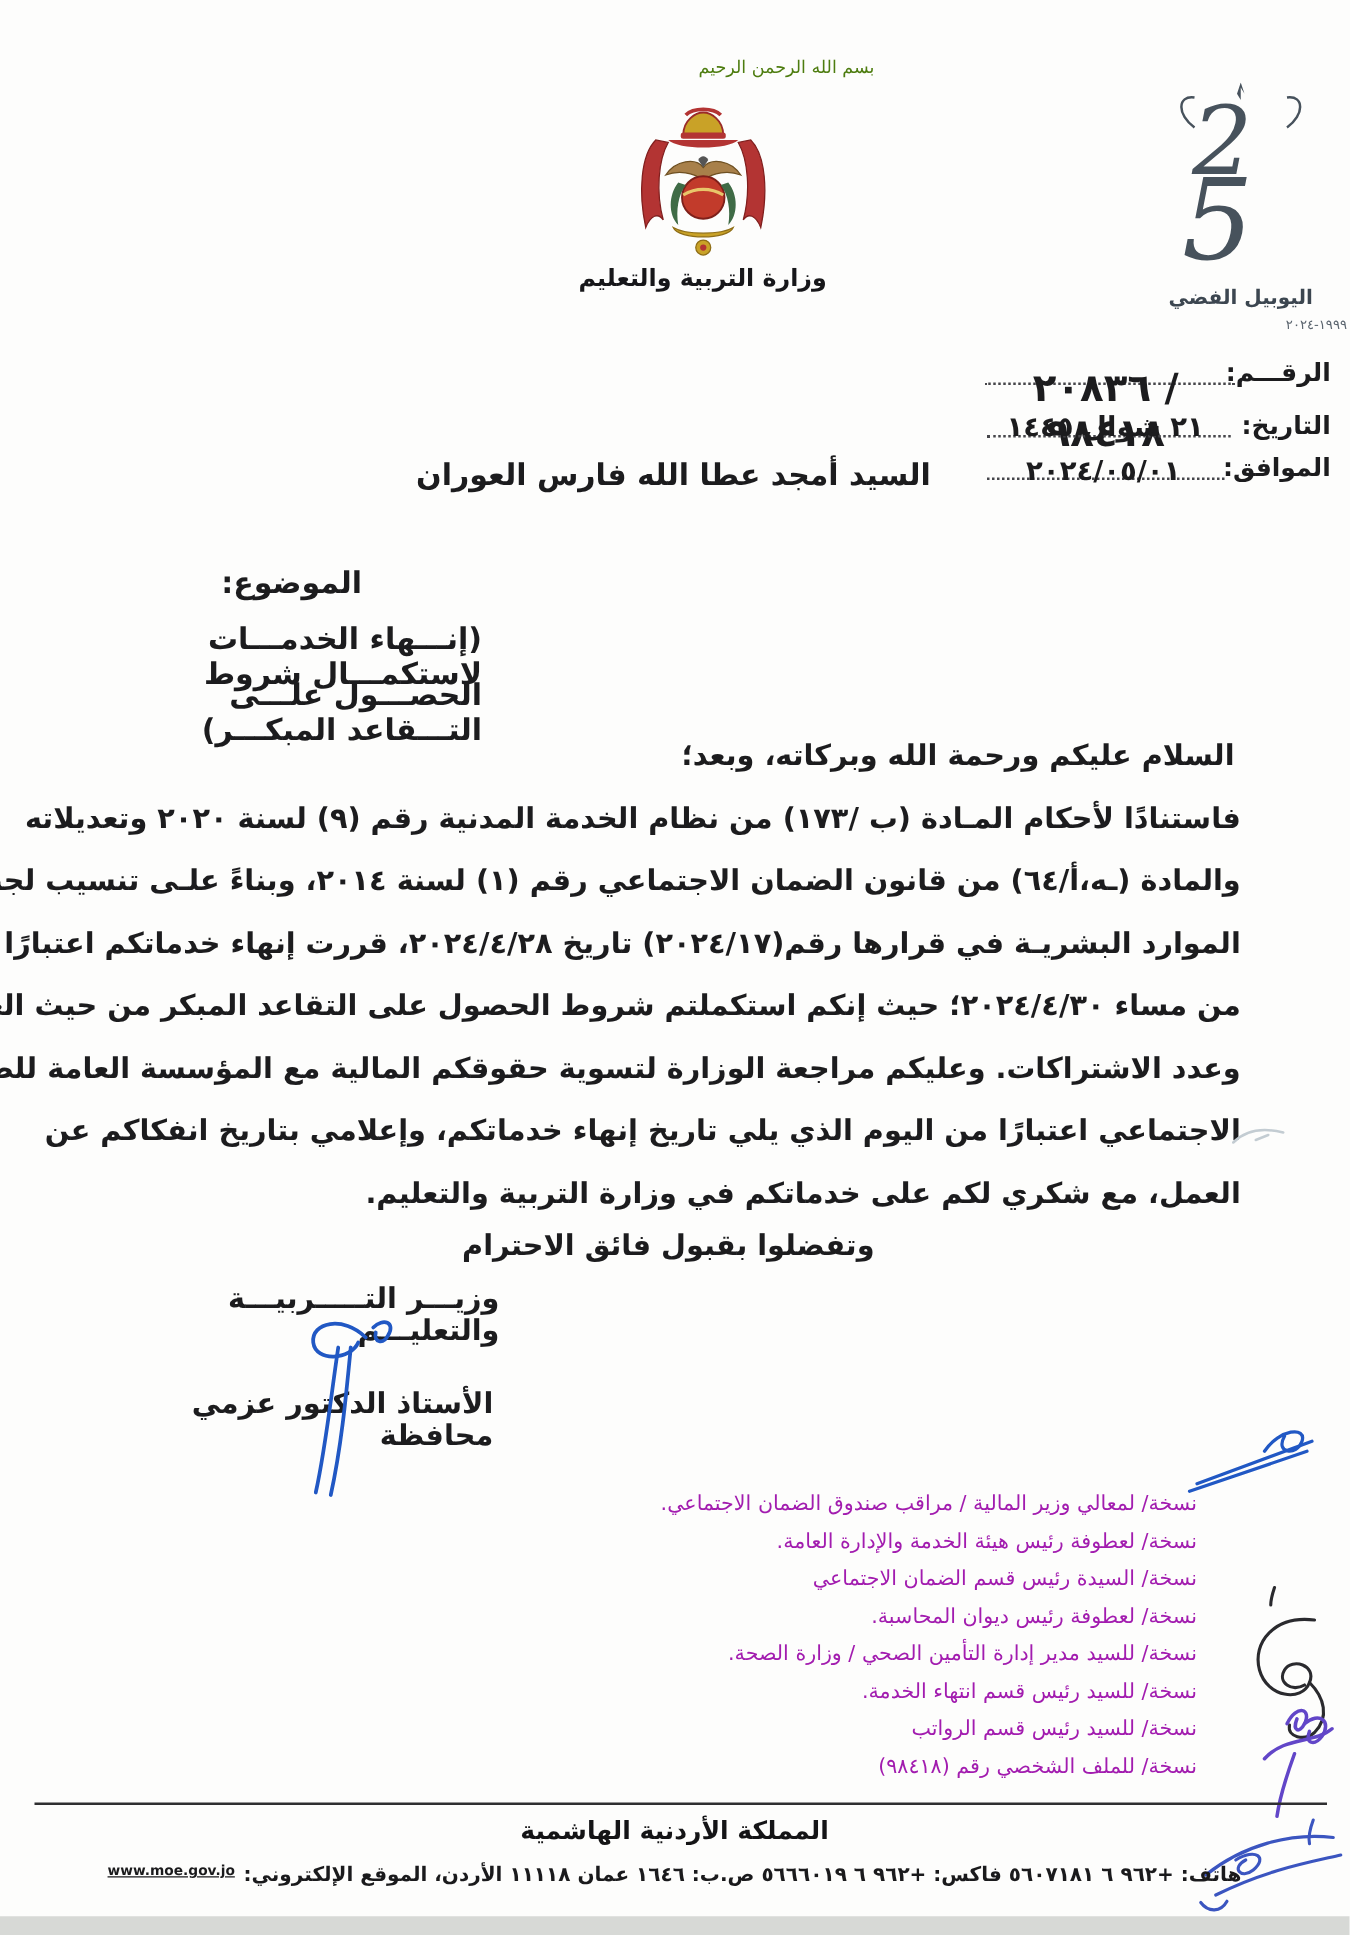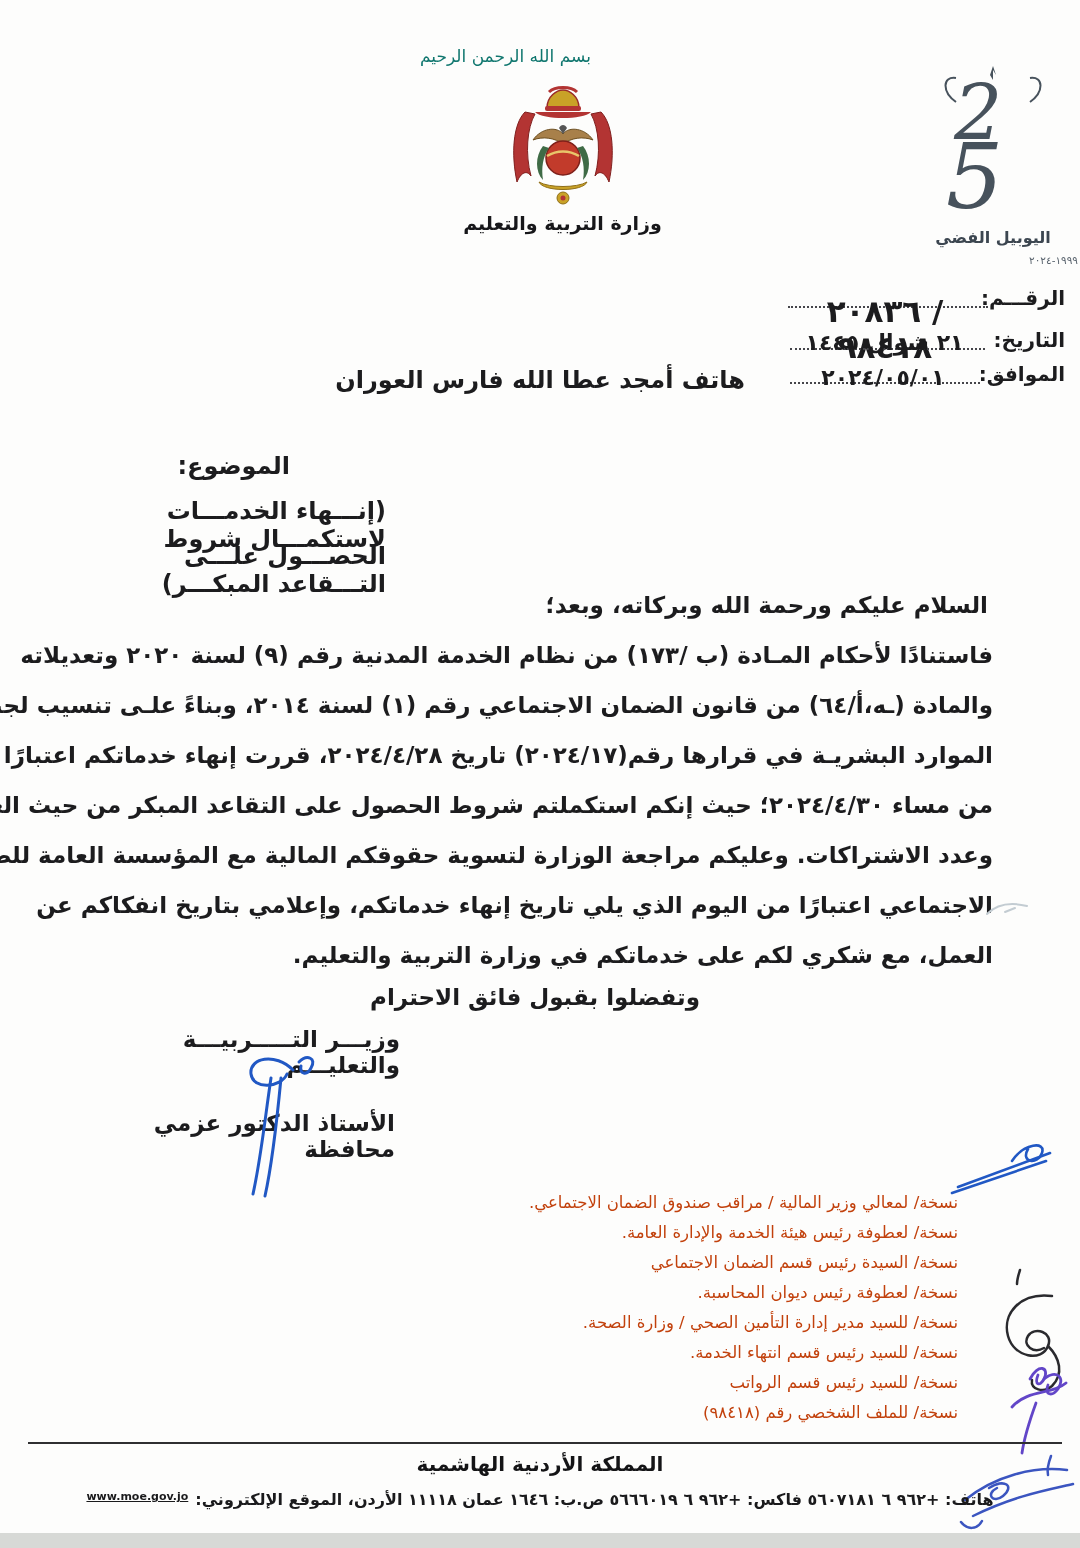--- a/index.html
+++ b/index.html
@@ -4,21 +4,21 @@
 <style>
   html,body{margin:0;padding:0;background:#e9e9e9;}
   .page{
     position:relative;width:1080px;height:1548px;margin:0 auto;
     background:#fdfdfc;overflow:hidden;
     font-family:"DejaVu Sans",sans-serif;color:#1c1c1e;
   }
   .abs{position:absolute;}
   .rt{text-align:right;}
   
-  .bismillah{left:420px;top:46px;width:280px;font-size:17px;color:#0f766e;text-align:left;}
+  .bismillah{left:420px;top:46px;width:280px;font-size:14px;color:#4d7c0f;text-align:right;}
   .coat{left:487px;top:84px;}
   .ministry-callig{left:430px;top:212px;width:265px;font-size:19px;font-weight:700;text-align:center;color:#17171a;}
   .jubilee{left:908px;top:64px;width:170px;height:205px;}
   .jub-2{position:absolute;left:46px;top:4px;font:italic 500 76px "DejaVu Serif",serif;color:#47525c;}
   .jub-5{position:absolute;left:38px;top:60px;font:italic 500 90px "DejaVu Serif",serif;color:#47525c;}
   .jub-crown{position:absolute;left:18px;top:2px;}
   .jub-title{position:absolute;top:164px;width:100%;text-align:center;font-size:16px;font-weight:700;color:#3c4650;}
   .jub-years{position:absolute;top:190px;width:100%;font-size:10.5px;color:#5a646e;letter-spacing:1px;}
   
   .ref-label{font-size:20px;font-weight:700;}
@@ -29,21 +29,21 @@
   .subj{font-size:24px;font-weight:700;}
   
   .greeting{font-size:23px;font-weight:700;}
   .body-block{left:85px;top:630px;width:908px;direction:rtl;}
   .body-line{height:50px;line-height:50px;font-size:23px;font-weight:700;text-align:justify;text-align-last:justify;white-space:nowrap;}
   .body-line.last{text-align:left;text-align-last:right;}
   .closing{font-size:23px;font-weight:700;}
   .sig-line{font-size:23px;font-weight:700;text-align:right;}
   
   .cc{right:122px;top:1188px;width:520px;direction:rtl;}
-  .cc-item{height:30px;line-height:30px;font-size:16.5px;font-weight:500;text-align:right;color:#c2410c;}
+  .cc-item{height:30px;line-height:30px;font-size:16.5px;font-weight:500;text-align:right;color:#a21caf;}
   
   .separator{left:28px;top:1442px;width:1034px;height:2px;background:#2f2f31;}
   .kingdom{left:390px;top:1452px;width:300px;text-align:center;font-size:20px;font-weight:700;color:#141416;}
   .contact-row{left:40px;top:1490px;width:1000px;display:flex;justify-content:center;gap:7px;direction:rtl;font-size:16px;font-weight:600;color:#1a1a1c;}
   .website{font-weight:700;font-size:11px;text-decoration:underline;direction:ltr;}
   .bottom-strip{left:0;bottom:0;width:100%;height:15px;background:#d7d9d6;}
   svg{display:block;}
 </style>
 </head>
 <body>
@@ -98,21 +98,21 @@
   <div class="abs ref-value" style="right:95px;top:293px;width:200px;font-size:31px;">‭٢٠٨٣٦ /٩٨٤١٨‬</div>
 
   <div class="abs ref-label" style="right:15px;top:328px;">التاريخ:</div>
   <div class="abs dots" style="right:95px;top:326px;width:195px;"></div>
   <div class="abs ref-value" style="right:98px;top:330px;width:195px;font-size:22px;">٢١ شوال ١٤٤٥</div>
 
   <div class="abs ref-label" style="right:15px;top:362px;">الموافق:</div>
   <div class="abs dots" style="right:100px;top:360px;width:190px;"></div>
   <div class="abs ref-value" style="right:102px;top:365px;width:190px;font-size:22px;">٢٠٢٤/٠٥/٠١</div>
 
-  <div class="abs addr rt" style="right:335px;top:366px;">هاتف أمجد عطا الله فارس العوران</div>
+  <div class="abs addr rt" style="right:335px;top:366px;">السيد أمجد عطا الله فارس العوران</div>
 
   <div class="abs subj" style="left:100px;top:452px;width:190px;">الموضوع:</div>
   <div class="abs subj" style="left:98px;top:497px;width:288px;">(إنـــهاء الخدمـــات لاستكمـــال شروط</div>
   <div class="abs subj" style="left:98px;top:542px;width:288px;">الحصـــول علـــى التـــقاعد المبكـــر)</div>
 
   <div class="abs greeting" style="right:92px;top:592px;">السلام عليكم ورحمة الله وبركاته، وبعد؛</div>
 
   <div class="abs body-block">
     <div class="body-line">فاستنادًا لأحكام المـادة ‭(١٧٣/ ب)‬ من نظام الخدمة المدنية رقم (٩) لسنة ٢٠٢٠ وتعديلاته</div>
     <div class="body-line">والمادة ‭(٦٤/أ،هـ)‬ من قانون الضمان الاجتماعي رقم (١) لسنة ٢٠١٤، وبناءً علـى تنسيب لجنـة</div>

